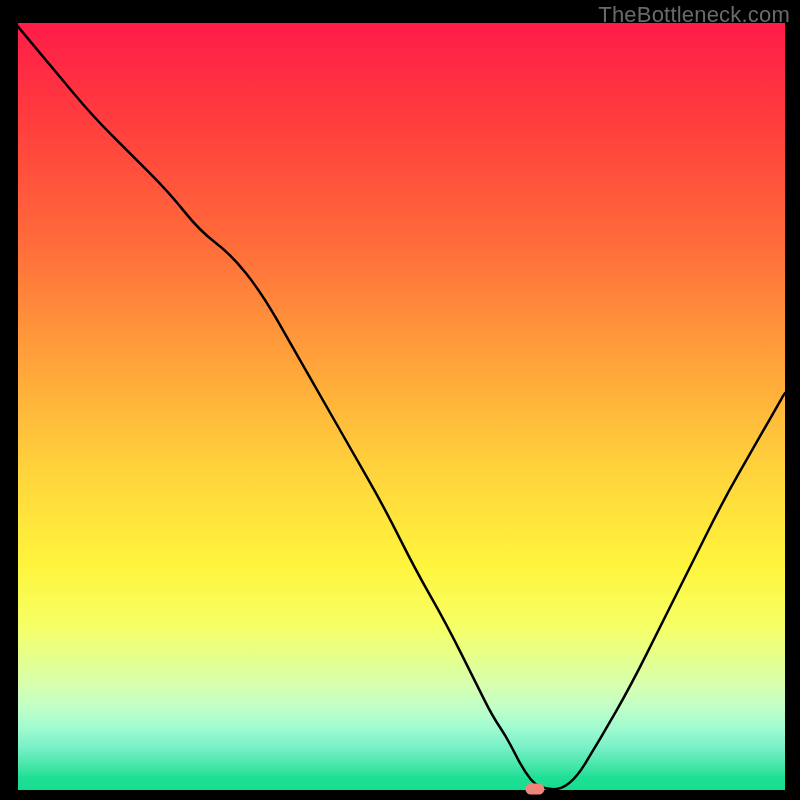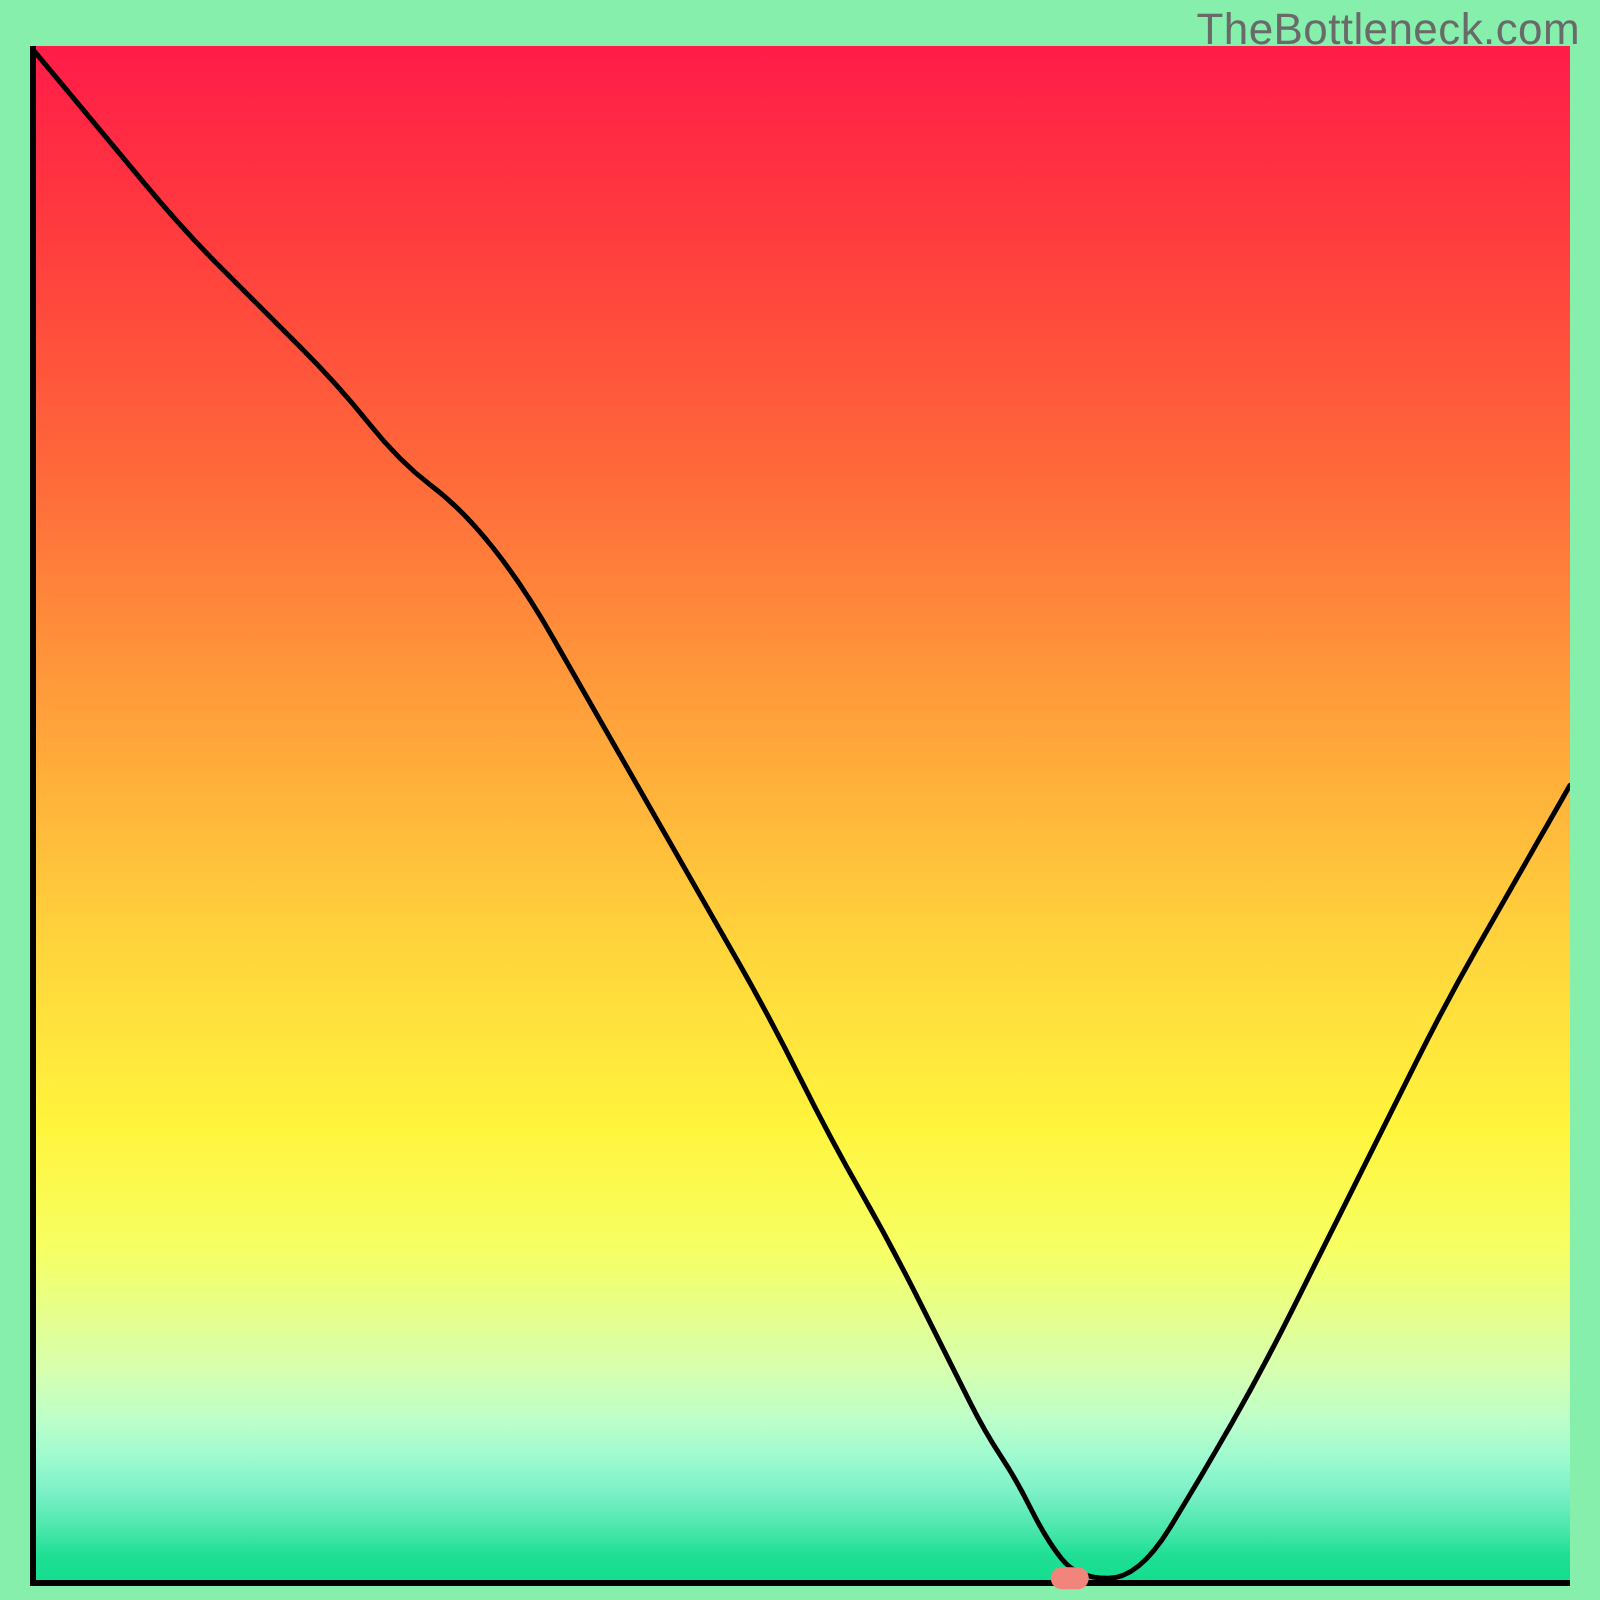--- a/index.html
+++ b/index.html
@@ -1,21 +1,21 @@
 <!DOCTYPE html>
 <html><head>
 <meta charset="utf-8">
 <style>
   * { margin: 0; padding: 0; box-sizing: border-box; }
   html, body { width: 800px; height: 800px; overflow: hidden; background: #fff; }
   .chart-container {
     position: relative;
     width: 800px;
     height: 800px;
-    background: #86efac;
+    background: #000000;
   }
   .watermark {
     position: absolute;
     top: 2px;
     right: 10px;
     font-family: Arial, Helvetica, sans-serif;
     font-size: 22px;
     color: #6a6a6a;
     font-weight: 400;
     letter-spacing: 0.2px;

